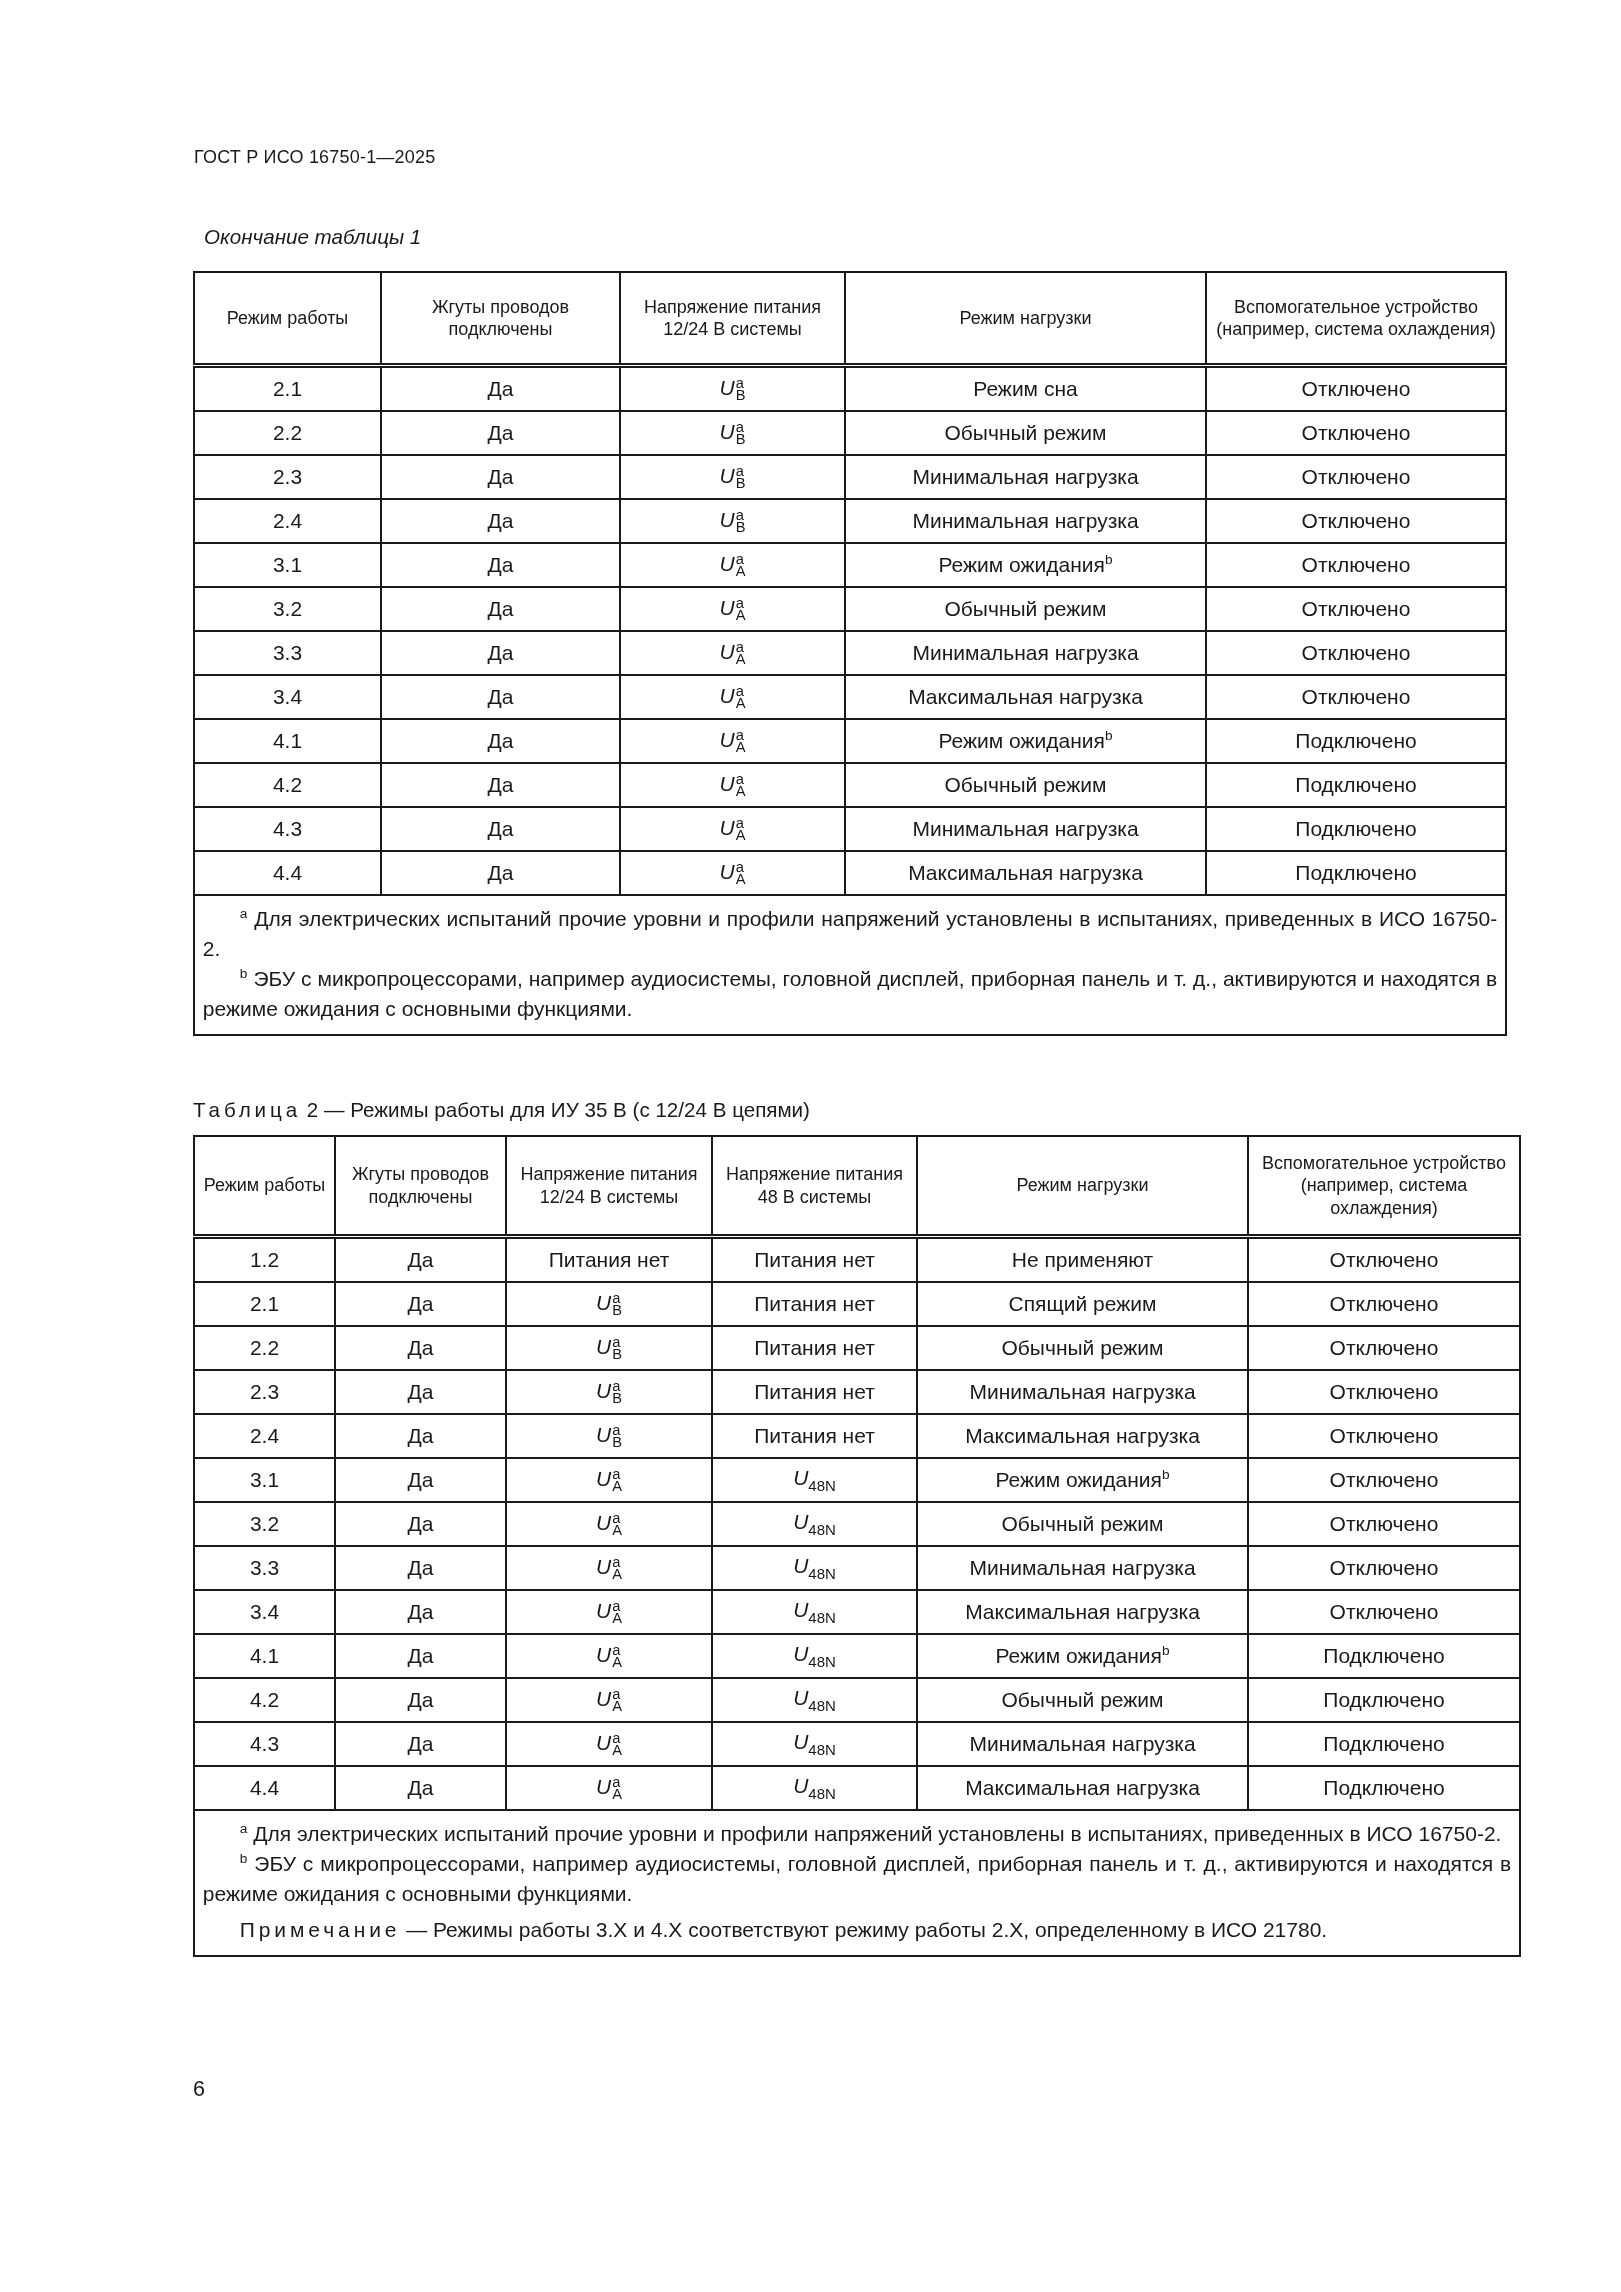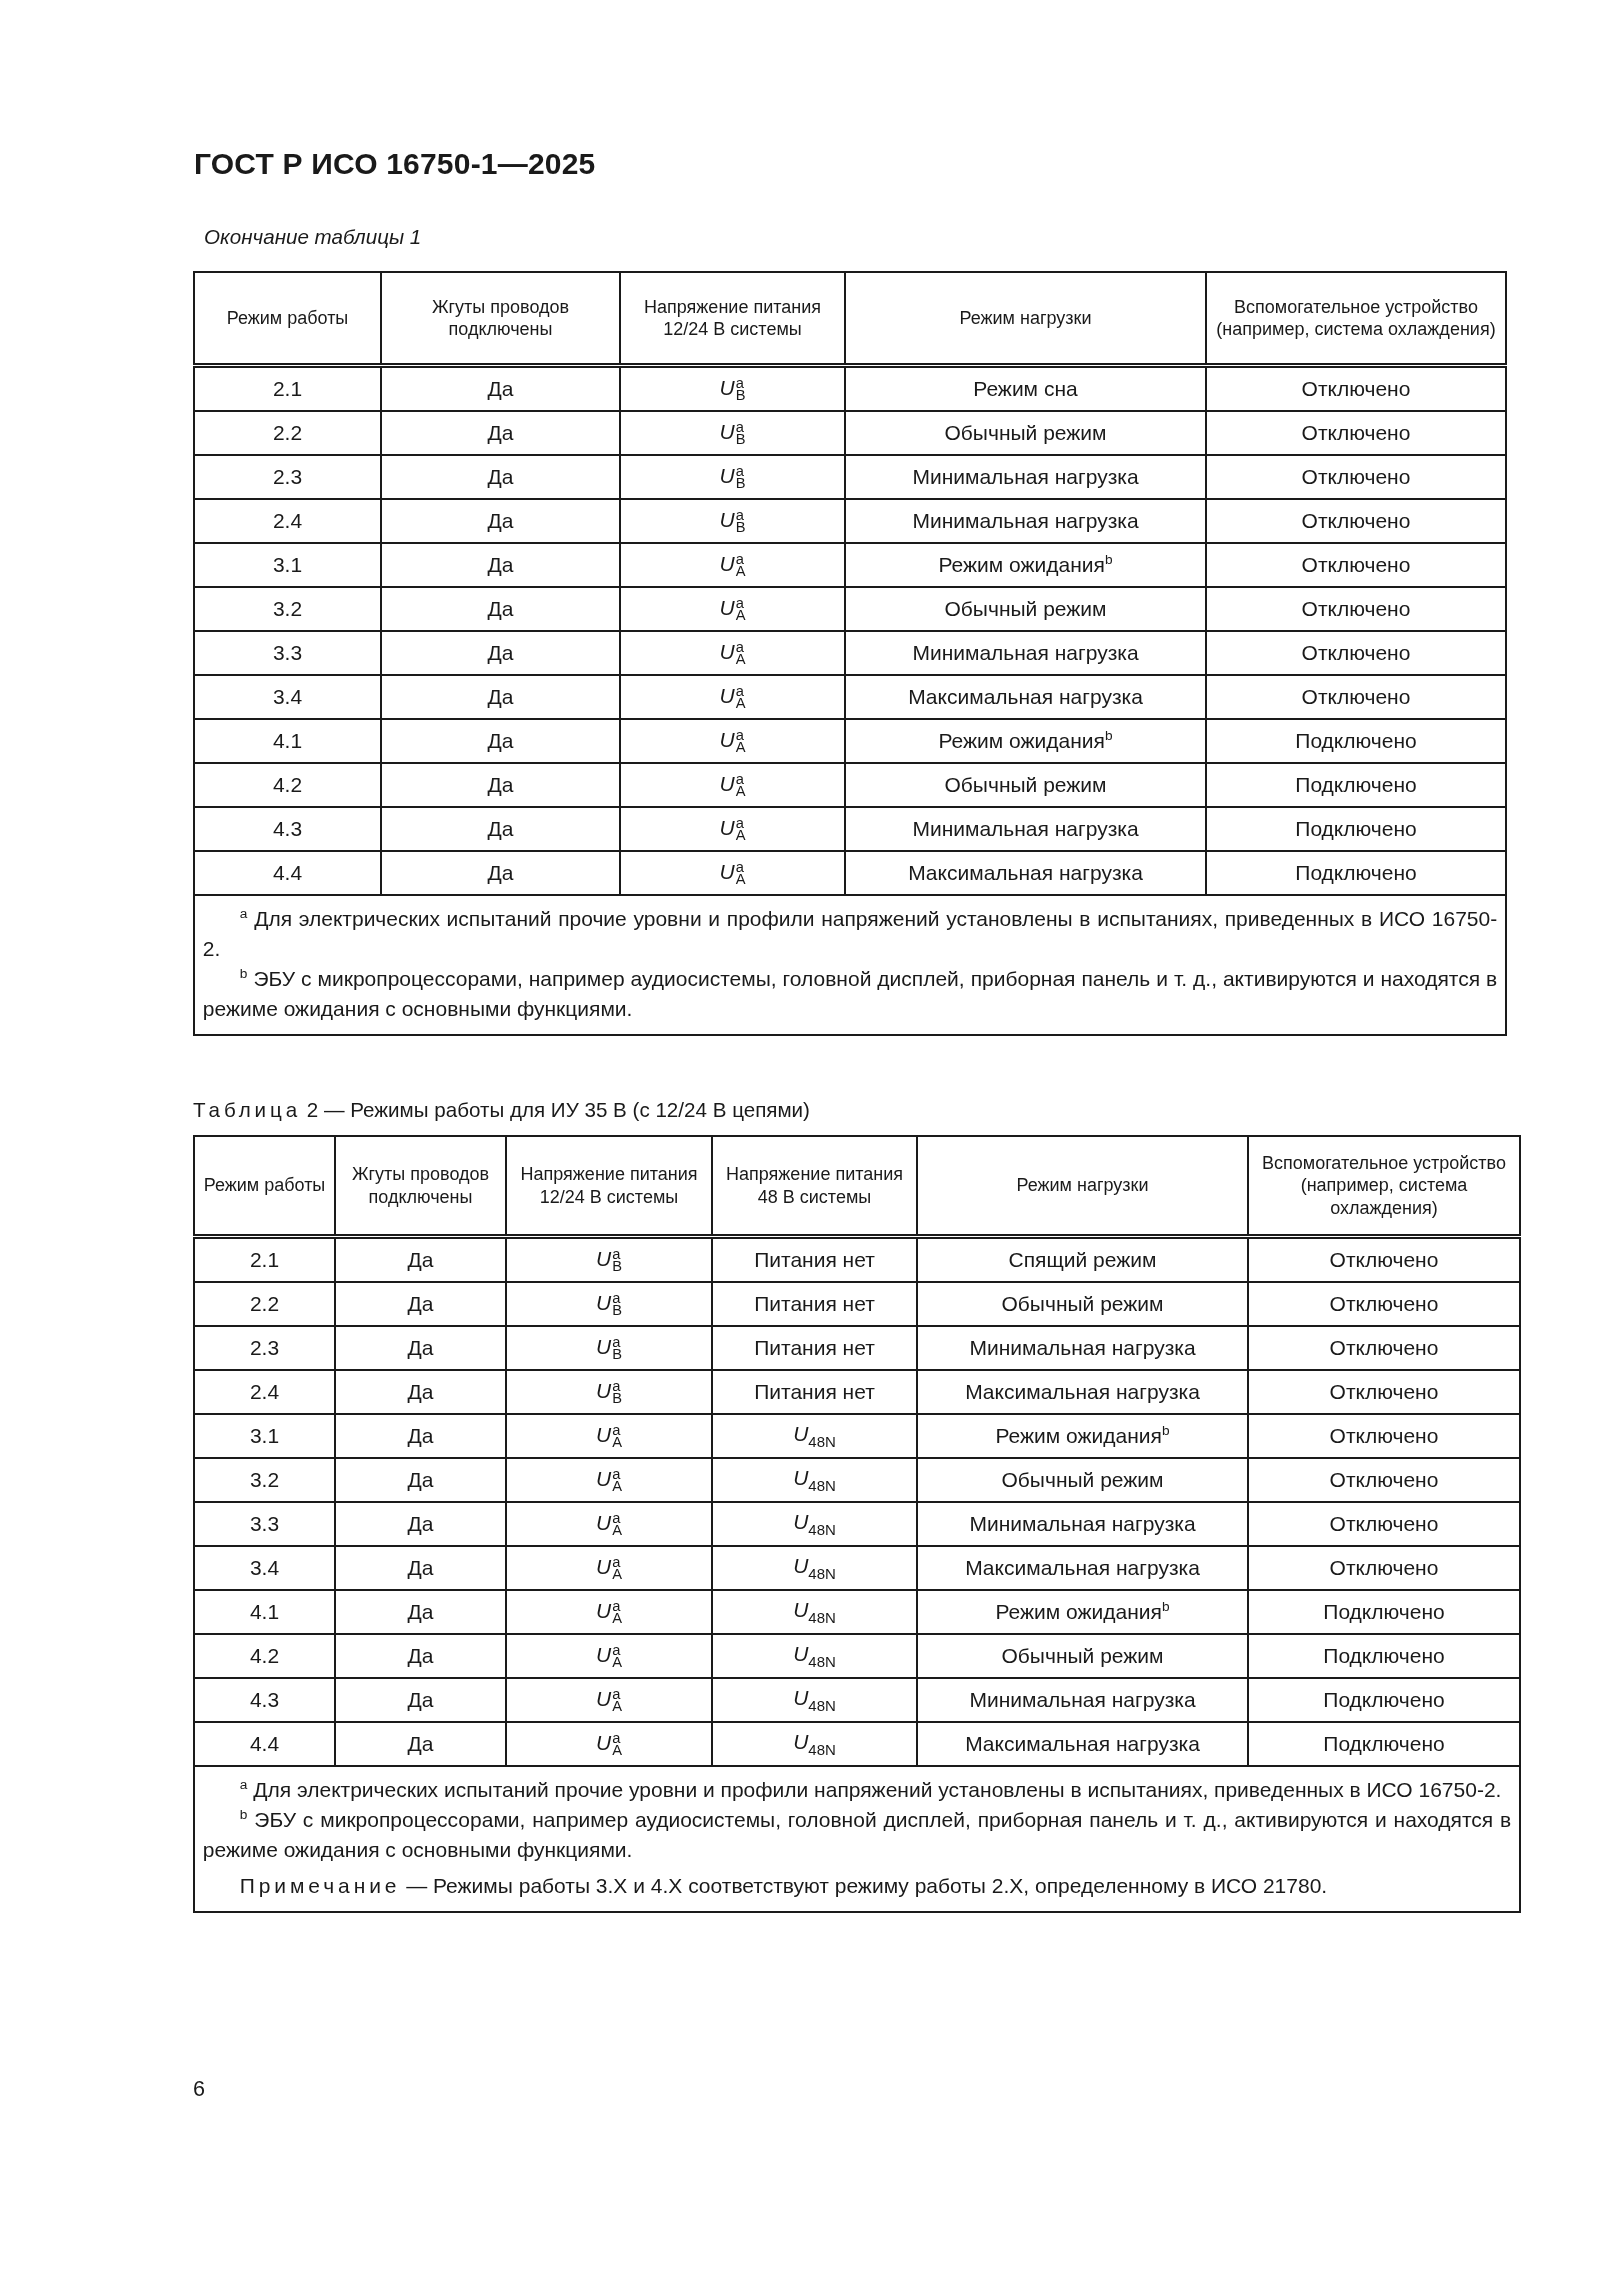--- a/index.html
+++ b/index.html
@@ -2,21 +2,21 @@
 <html><head>
 <meta charset="utf-8">
 <style>
   html, body { margin: 0; padding: 0; background: #ffffff; }
   body {
     width: 1621px; height: 2293px; position: relative; overflow: hidden;
     font-family: "Liberation Sans", "DejaVu Sans", sans-serif; color: #1a1a1a;
   }
   .doc-title {
     position: absolute; left: 194px; top: 147px;
-    font-size: 30px; font-weight: bold; letter-spacing: 0.2px;
+    font-size: 18px; font-weight: normal; letter-spacing: 0.2px;
   }
   .caption-cont {
     position: absolute; left: 204px; top: 225px;
     font-size: 20.6px; font-style: italic;
   }
   .caption-t2 {
     position: absolute; left: 193px; top: 1098px; font-size: 20.6px;
   }
   .caption-t2 .spaced { letter-spacing: 3.9px; margin-top: 40px; }
   table.gt {
@@ -188,20 +188,28 @@
       <th>Режим работы</th>
       <th>Жгуты проводов подключены</th>
       <th>Напряжение питания 12/24 В системы</th>
       <th>Напряжение питания 48 В системы</th>
       <th>Режим нагрузки</th>
       <th>Вспомогательное устройство (например, система охлаждения)</th>
     </tr>
   </thead>
   <tbody id="t2-body">
       <tr class="data-row">
+        <td>1.2</td>
+        <td>Да</td>
+        <td><span>Питания нет</span></td>
+        <td><span>Питания нет</span></td>
+        <td><span>Не применяют</span><sup class="fn"></sup></td>
+        <td>Отключено</td>
+      </tr>
+      <tr class="data-row">
         <td>2.1</td>
         <td>Да</td>
         <td><span class="sym">U</span><span class="supsub"><span class="sp">a</span><span class="sb">B</span></span></td>
         <td><span>Питания нет</span></td>
         <td><span>Спящий режим</span><sup class="fn"></sup></td>
         <td>Отключено</td>
       </tr>
       <tr class="data-row">
         <td>2.2</td>
         <td>Да</td>

